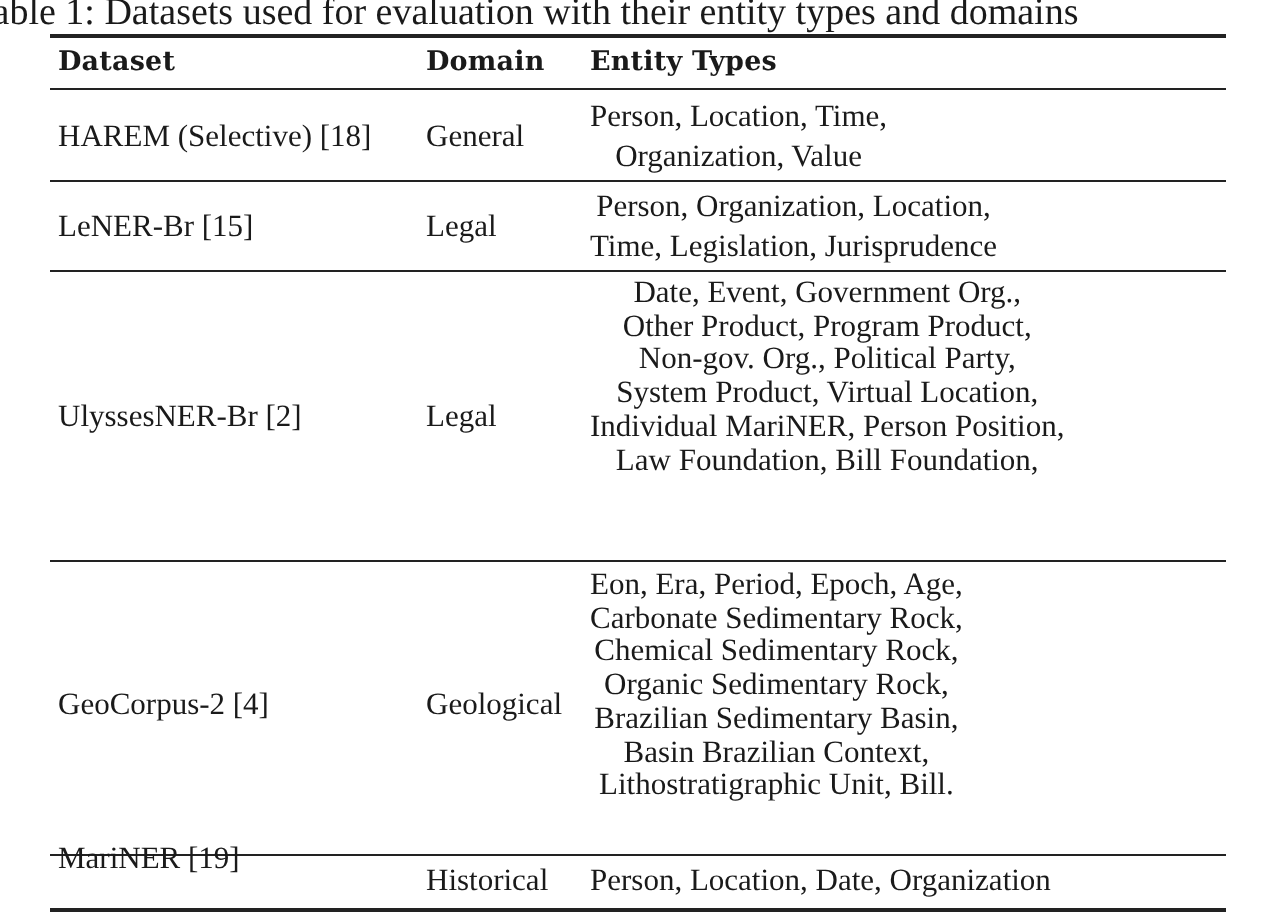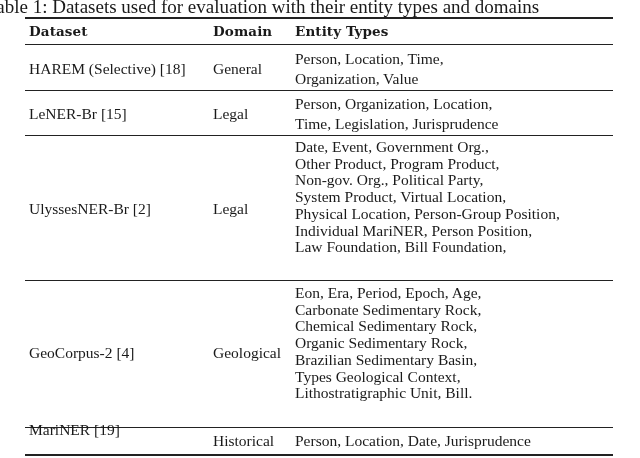--- a/index.html
+++ b/index.html
@@ -3,21 +3,21 @@
 <meta charset="utf-8">
 <style>
   html, body { margin:0; padding:0; background:#ffffff; }
   body { width:640px; height:458px; overflow:hidden; position:relative;
          font-family:"DejaVu Serif","Liberation Serif",serif; color:#1a1a1a; }
   .caption { position:absolute; top:-4px; left:0; width:640px; white-space:nowrap;
              font-family:"Liberation Serif",serif; font-size:19px; text-indent:-14px; }
   .rule { position:absolute; left:25px; width:588px; background:#222; }
   .thick { height:2px; }
   .thin { height:1.3px; }
-  .cell { position:absolute; font-family:"Liberation Serif",serif; font-size:15.5px; line-height:19.6px; white-space:nowrap; }
+  .cell { position:absolute; font-family:"Liberation Serif",serif; font-size:15.5px; line-height:19.6px; white-space:nowrap;text-align:center; }
   .hdr { font-weight:bold; font-family:"DejaVu Serif",serif; font-size:13.5px; letter-spacing:0.1px; }
   .c1 { left:29px; }
   .c2 { left:213px; }
   .c3 { left:295px; }
 </style>
 </head>
 <body>
 
 <div class="caption">Table 1: Datasets used for evaluation with their entity types and domains</div>
 
@@ -52,45 +52,44 @@
 <div class="rule thin" style="top:135px"></div>
 
 <div>
   <div class="cell c1" style="top:199px">UlyssesNER-Br [2]</div>
   <div class="cell c2" style="top:199px">Legal</div>
   <div class="cell c3" style="top:139px; line-height:16.7px">
     <div>Date, Event, Government Org.,</div>
     <div>Other Product, Program Product,</div>
     <div>Non-gov. Org., Political Party,</div>
     <div>System Product, Virtual Location,</div>
-    <div>Physical Location, Person-Group Position,</div>
     <div>Individual MariNER, Person Position,</div>
     <div>Law Foundation, Bill Foundation,</div>
   </div>
 </div>
 
 <div class="rule thin" style="top:280px"></div>
 
 <div>
   <div class="cell c1" style="top:343px">GeoCorpus-2 [4]</div>
   <div class="cell c2" style="top:343px">Geological</div>
   <div class="cell c3" style="top:285px; line-height:16.7px">
     <div>Eon, Era, Period, Epoch, Age,</div>
     <div>Carbonate Sedimentary Rock,</div>
     <div>Chemical Sedimentary Rock,</div>
     <div>Organic Sedimentary Rock,</div>
     <div>Brazilian Sedimentary Basin,</div>
-    <div>Types Geological Context,</div>
+    <div>Basin Brazilian Context,</div>
     <div>Lithostratigraphic Unit, Bill.</div>
   </div>
 </div>
 
 <div class="rule thin" style="top:427px"></div>
 
 <div>
   <div class="cell c1" style="top:420px">MariNER [19]</div>
   <div class="cell c2" style="top:431px">Historical</div>
   <div class="cell c3" style="top:431px">
-    <div>Person, Location, Date, Jurisprudence</div>
+    <div>Person, Location, Date, Organization</div>
   </div>
 </div>
 
 <div class="rule thick" style="top:454px"></div>
 
 </body></html>

